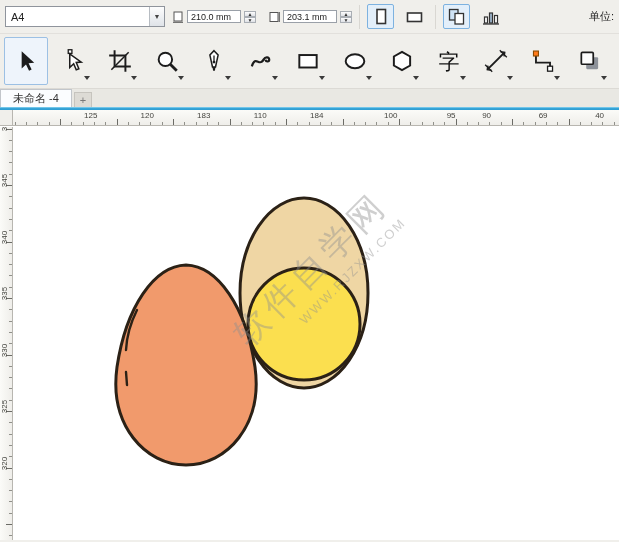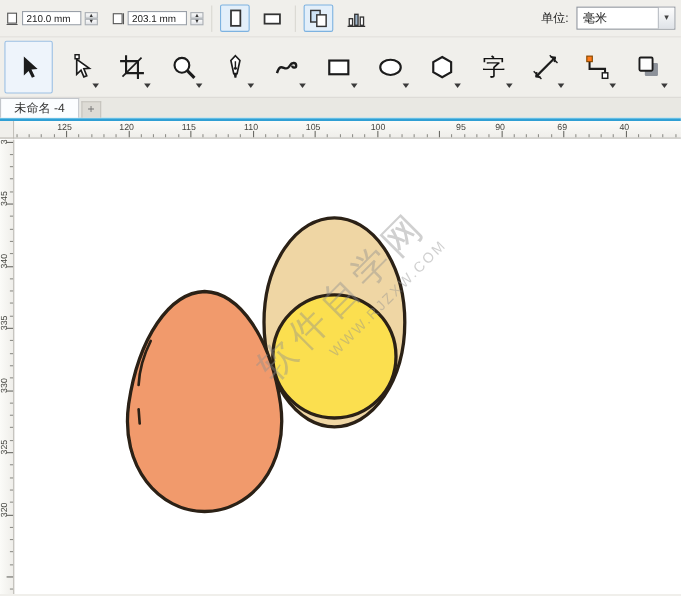--- a/index.html
+++ b/index.html
@@ -58,30 +58,34 @@
   .h-ruler { position:absolute; left:13px; top:0; right:0; height:16px; overflow:hidden;
     background:linear-gradient(#fbfbf8,#efeeea); border-bottom:1px solid #b8b6b0; }
   .v-ruler { position:absolute; left:0; top:17px; bottom:0; width:13px; overflow:hidden;
     background:linear-gradient(90deg,#fbfbf8,#efeeea); border-right:1px solid #b8b6b0; }
   .canvas { position:absolute; left:14px; top:17px; right:0; bottom:0; background:#ffffff; }
   .canvas svg { display:block; }
 
   .h-tick { position:absolute; bottom:0; width:1px; height:3px; background:#90908a; }
   .h-tick.major { height:6px; background:#6b6b66; }
   .h-num { position:absolute; top:1px; transform:translateX(-60%); font-size:8px;
-    font-weight:normal; color:#44443f; }
+    font-weight:normal; color:#44443f;margin-left:32px; }
   .v-tick { position:absolute; right:0; width:3px; height:1px; background:#90908a; }
   .v-tick.major { width:6px; background:#6b6b66; }
   .v-num { position:absolute; left:-5px; width:18px; text-align:center; transform:rotate(-90deg);
     font-size:8px; font-weight:normal; color:#44443f; }
 </style>
 </head>
 <body>
 
 <div class="property-bar">
+  <div class="combo paper-size">
+    <span class="combo-text">A4</span>
+    <span class="combo-arrow">▼</span>
+  </div>
 
   <div class="dims">
     <div class="dim-row">
       <svg width="12" height="12" viewBox="0 0 12 12">
         <rect x="2" y="1" width="8" height="9" fill="#fff" stroke="#555"></rect>
         <path d="M1 11.3 H11" stroke="#555" fill="none"></path>
       </svg>
       <span class="dim-val">210.0 mm</span>
       <span class="spin">
           <i>▲</i>
@@ -125,24 +129,20 @@
   <div class="pb-btn">
     <svg width="22" height="22" viewBox="0 0 22 22">
       <line x1="3" y1="18" x2="19" y2="18" stroke="#333" stroke-width="1.3"></line>
       <rect x="4.5" y="11" width="3" height="6" fill="#fff" stroke="#333" stroke-width="1.2"></rect>
       <rect x="9.5" y="7" width="3" height="10" fill="#9fb6cc" stroke="#333" stroke-width="1.2"></rect>
       <rect x="14.5" y="9.5" width="3" height="7.5" fill="#fff" stroke="#333" stroke-width="1.2"></rect>
     </svg>
   </div>
 
   <span class="unit-label">单位:</span>
-  <div class="combo unit-combo">
-    <span class="combo-text">毫米</span>
-    <span class="combo-arrow">▼</span>
-  </div>
 </div>
 
 <div class="toolbox">
 
   <div class="tool selected">
     <svg width="26" height="26" viewBox="0 0 24 24">
       <path d="M8 3 L8 19 L12 15.2 L14.8 21 L17.2 19.8 L14.4 14 L19.6 13.6 Z" fill="#1c1c1c"></path>
     </svg>
   </div>
 
@@ -306,24 +306,24 @@
       <i class="h-tick" style="left: 521.6px;"></i>
       <i class="h-tick" style="left: 532.9px;"></i>
       <i class="h-tick" style="left: 544.2px;"></i>
       <i class="h-tick major" style="left: 555.5px;"></i>
       <i class="h-tick" style="left: 566.8px;"></i>
       <i class="h-tick" style="left: 578.1px;"></i>
       <i class="h-tick" style="left: 589.4px;"></i>
       <i class="h-tick" style="left: 600.7px;"></i>
       <b class="h-num" style="left: 47px;">125</b>
       <b class="h-num" style="left: 103.5px;">120</b>
-      <b class="h-num" style="left: 160px;">115</b>
+      <b class="h-num" style="left: 160px;">183</b>
       <b class="h-num" style="left: 216.5px;">110</b>
-      <b class="h-num" style="left: 273px;">105</b>
-      <b class="h-num" style="left: 332px;">100</b>
+      <b class="h-num" style="left: 273px;">184</b>
+      <b class="h-num" style="left: 347px;">100</b>
       <b class="h-num" style="left: 407px;">95</b>
       <b class="h-num" style="left: 442.5px;">90</b>
       <b class="h-num" style="left: 499px;">69</b>
       <b class="h-num" style="left: 555.5px;">40</b>
     </div>
   <div class="v-ruler">
       <i class="v-tick major" style="top: 1.5px;"></i>
       <i class="v-tick" style="top: 12.8px;"></i>
       <i class="v-tick" style="top: 24.1px;"></i>
       <i class="v-tick" style="top: 35.4px;"></i>

